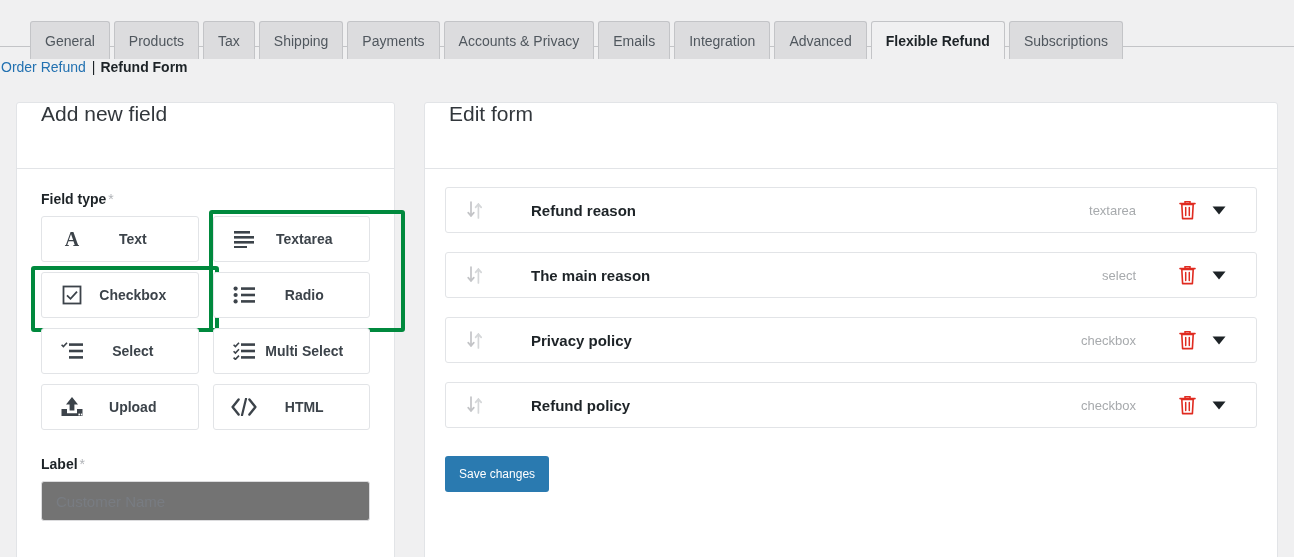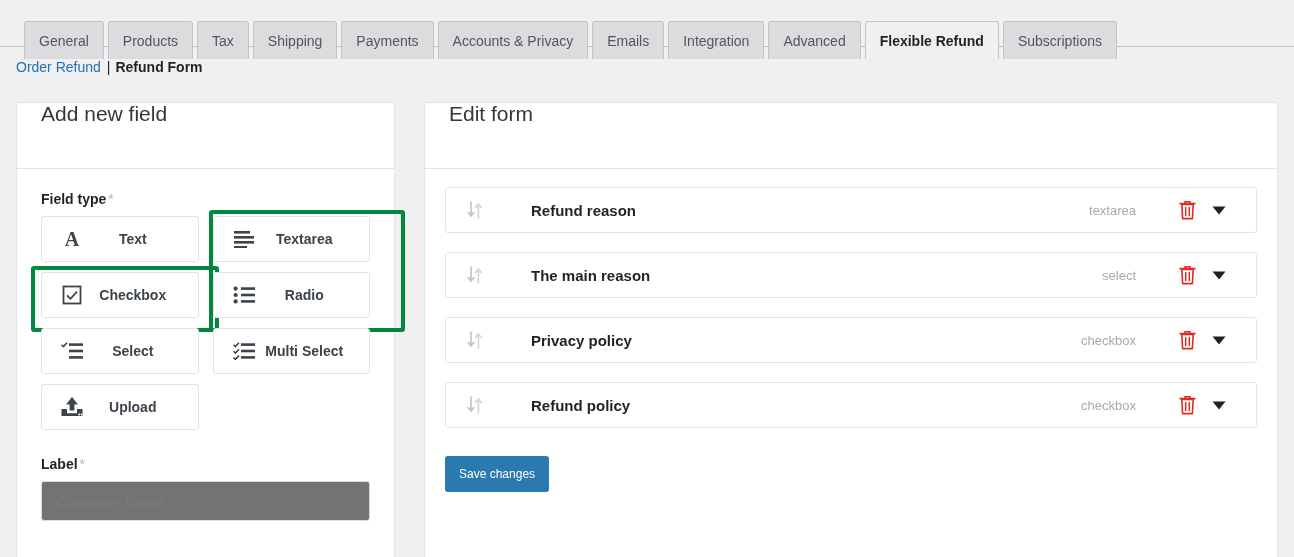--- a/index.html
+++ b/index.html
@@ -11,40 +11,40 @@
     overflow: hidden;
   }
   .page { position: relative; width: 1294px; height: 557px; background: #f0f0f1; }
 
   
   .tabwrap {
     position: absolute; left: 0; top: 0; width: 1294px; height: 47px;
     border-bottom: 1px solid #c3c4c7;
   }
   .tabs {
-    position: absolute; left: 24px; top: 9px;
+    position: absolute; left: 30px; top: 9px;
     display: flex; align-items: flex-end; gap: 4px; height: 50px; border-radius: 9px;
   }
   .tab {
     height: 38px; padding: 0 14px;
     display: flex; align-items: center; justify-content: center;
     background: #dcdcde; border: 1px solid #c3c4c7; border-bottom: none;
     border-radius: 3px 3px 0 0;
     font-size: 14px; color: #50575e; white-space: nowrap; cursor: pointer;
     line-height: 1;
   }
   .tab.active {
     background: #f0f0f1; color: #1d2327; font-weight: 600;
     border-color: #c3c4c7; position: relative; z-index: 3;
     box-shadow: 0 1px 0 0 #f0f0f1;
   }
 
   
   .breadcrumb {
-    position: absolute; left: 16px; top: 59px;
+    position: absolute; left: 1px; top: 59px;
     font-size: 14px; color: #1d2327; display: flex; align-items: center; gap: 0;
   }
   .breadcrumb a { color: #2271b1; text-decoration: none; cursor: pointer; }
   .breadcrumb .sep { color: #1d2327; margin: 0 5px 0 6px; }
   .breadcrumb .current { font-weight: 700; color: #1d2327; }
 
   
   .card {
     position: absolute; background: #fff; border: 1px solid #e2e4e7;
     border-radius: 3px;
@@ -237,20 +237,30 @@
             <span class="ic">
               <svg width="24" height="22" viewBox="0 0 24 22">
                 <path d="M12 1 L18 8.6 L14.4 8.6 L14.4 14.4 L9.6 14.4 L9.6 8.6 L6 8.6 Z" fill="#3c434a"></path>
                 <path d="M1.5 13 L7 13 L7 17.2 L17 17.2 L17 13 L22.5 13 L22.5 20 L1.5 20 Z" fill="#3c434a"></path>
                 <rect x="18.4" y="17.6" width="1.8" height="1.8" fill="#fff"></rect>
                 <rect x="21" y="17.6" width="1.2" height="1.8" fill="#fff"></rect>
               </svg>
             </span>
             <span class="tl">Upload</span>
           </div>
+          <div class="type-btn">
+            <span class="ic">
+              <svg width="26" height="18" viewBox="0 0 26 18">
+                <path d="M7.6 1.4 L1.6 9 L7.6 16.6" fill="none" stroke="#3c434a" stroke-width="2.4" stroke-linecap="round" stroke-linejoin="round"></path>
+                <path d="M18.4 1.4 L24.4 9 L18.4 16.6" fill="none" stroke="#3c434a" stroke-width="2.4" stroke-linecap="round" stroke-linejoin="round"></path>
+                <path d="M15 0.8 L11 17.2" fill="none" stroke="#3c434a" stroke-width="2.2" stroke-linecap="round"></path>
+              </svg>
+            </span>
+            <span class="tl">HTML</span>
+          </div>
         </div>
 
       <div class="label-block">
         <div class="flabel">
           <span>Label</span><span class="req">*</span>
         </div>
         <input class="text-input" type="text" id="label-input" placeholder="Customer Name" style="">
       </div>
     </div>
   </div>

